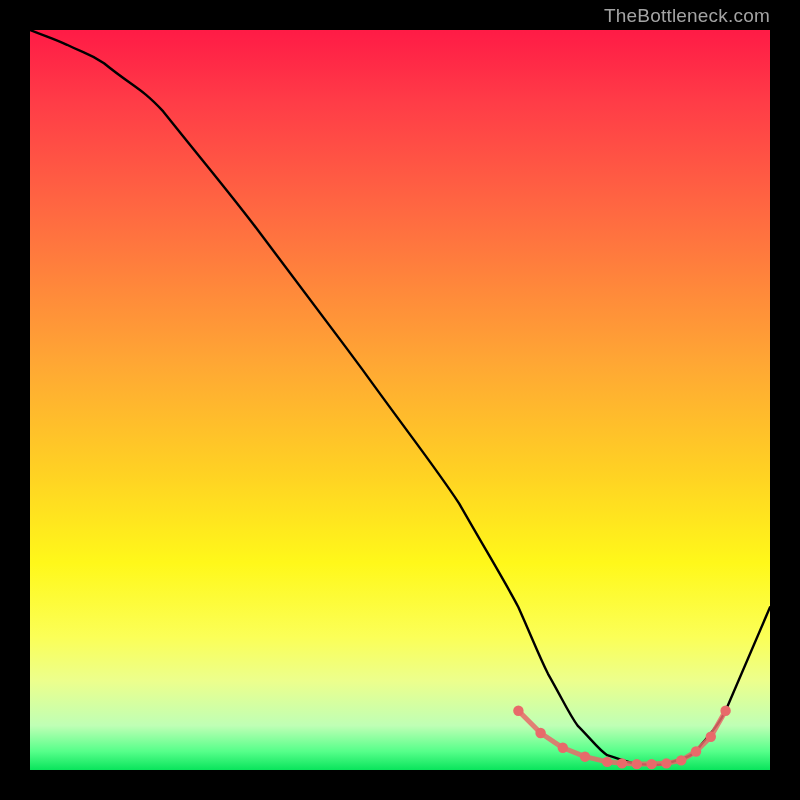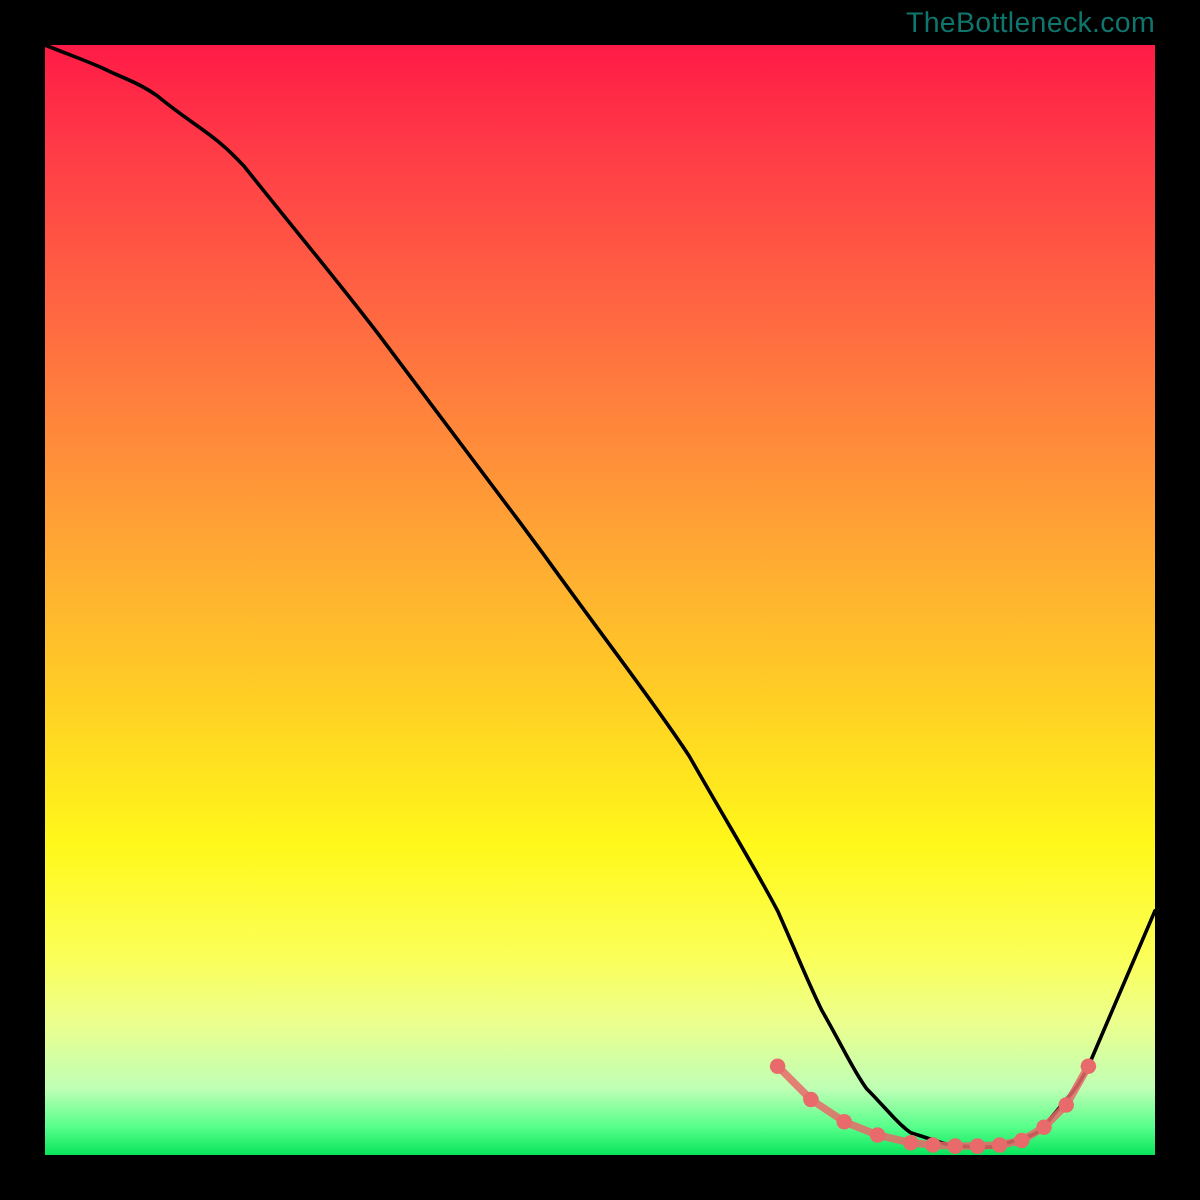--- a/index.html
+++ b/index.html
@@ -42,21 +42,21 @@
     position: absolute;
     left: 0;
     top: 0;
     width: 740px;
     height: 740px;
   }
   .attribution {
     position: absolute;
     right: 30px;
     top: 5px;
-    color: #0f766e;
+    color: #a3a3a3;
     font-size: 19px;
     font-weight: 500;
     letter-spacing: 0.2px;
   }
 </style>
 </head>
 <body>
 
 <div class="frame">
 

